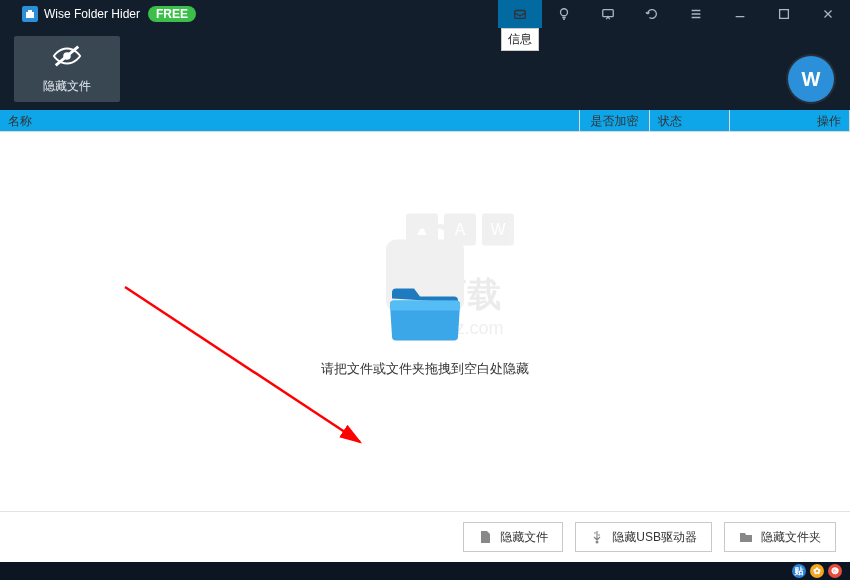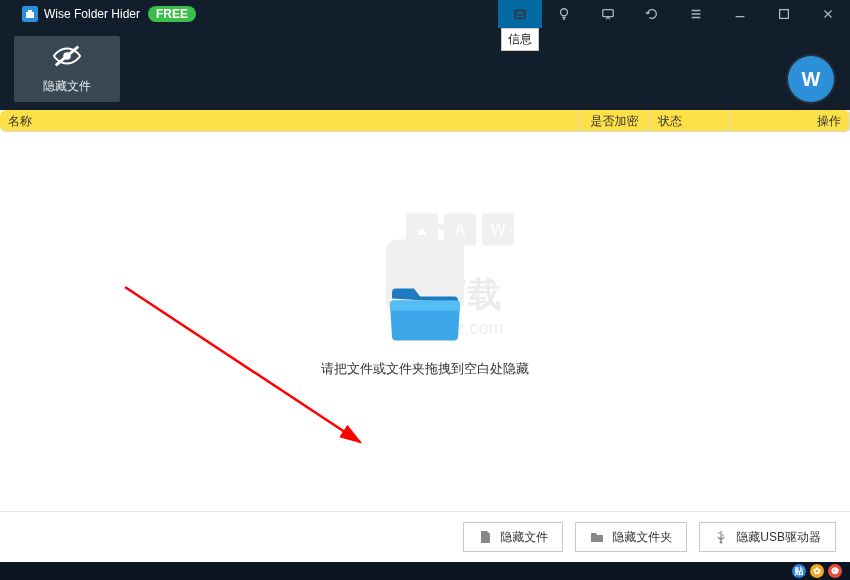--- a/index.html
+++ b/index.html
@@ -16,21 +16,21 @@
 .titlebar .tico.sel svg { stroke: #333; }
 .tooltip { position: absolute; top: 28px; left: 50%; transform: translateX(-50%); background: #fff; border: 1px solid #ccc; color: #222; font-size: 12px; padding: 2px 6px; white-space: nowrap; z-index: 10; }
 
 .toolbar { height: 82px; background: #121e2b; display: flex; align-items: center; padding-left: 14px; position: relative; }
 .tab { width: 106px; height: 66px; display: flex; flex-direction: column; align-items: center; justify-content: center; color: #e5ebf2; font-size: 12px; cursor: pointer; border-radius: 2px; margin-right: 18px; }
 .tab.active { background: #394753; }
 .tab .ticon { margin-bottom: 6px; }
 .tab .ticon svg { width: 30px; height: 26px; fill: #fff; }
 .brand-circle { position: absolute; right: 16px; bottom: 8px; width: 46px; height: 46px; border-radius: 50%; background: #2b8fd9; display: flex; align-items: center; justify-content: center; color: #fff; font-size: 20px; font-weight: bold; box-shadow: 0 0 0 2px rgba(255,255,255,0.08); }
 
-.colhdr { height: 22px; background: #fde047; border-bottom: 1px solid #d9d9d9; display: flex; font-size: 12px; color: #333; border-radius: 6px; }
+.colhdr { height: 22px; background: #0ea5e9; border-bottom: 1px solid #d9d9d9; display: flex; font-size: 12px; color: #333; }
 .colhdr .col { padding: 3px 8px; border-right: 1px solid #d9d9d9; }
 .col-name { flex: 1; }
 .col-enc { width: 70px; text-align: center; }
 .col-state { width: 80px; }
 .col-op { width: 120px; border-right: none; text-align: right; }
 
 .main { height: 380px; position: relative; background: #fff; border-bottom: 1px solid #e3e3e3; }
 .drop-area { position: absolute; left: 50%; top: 50%; transform: translate(-50%, -40%); text-align: center; }
 .folder-icon svg { width: 74px; height: 60px; }
 .drop-text { margin-top: 12px; font-size: 13px; color: #333; }
@@ -170,30 +170,30 @@
 
 <div class="footer">
   <button class="fbtn">
     <svg viewBox="0 0 14 14">
         <path d="M3 1h6l3 3v9H3z"></path>
       </svg>
     <span>隐藏文件</span>
   </button>
   <button class="fbtn">
     <svg viewBox="0 0 14 14">
-        <path d="M1 3h5l1 2h6v7H1z"></path>
-      </svg>
-    <span>隐藏文件夹</span>
-  </button>
-  <button class="fbtn">
-    <svg viewBox="0 0 14 14">
         <path d="M7 1v9M7 10l-3-3M7 10l3-3M4 3h2M8 5h2" stroke="#888" stroke-width="1.2" fill="none"></path>
         <circle cx="7" cy="12" r="1.5"></circle>
       </svg>
     <span>隐藏USB驱动器</span>
+  </button>
+  <button class="fbtn">
+    <svg viewBox="0 0 14 14">
+        <path d="M1 3h5l1 2h6v7H1z"></path>
+      </svg>
+    <span>隐藏文件夹</span>
   </button>
 </div>
 
 <div class="tray">
   <div class="dot" style="background:#2b7fd6">贴</div>
   <div class="dot" style="background:#f5a623">✿</div>
   <div class="dot" style="background:#e74c3c">❻</div>
 </div>
 
 </body></html>

